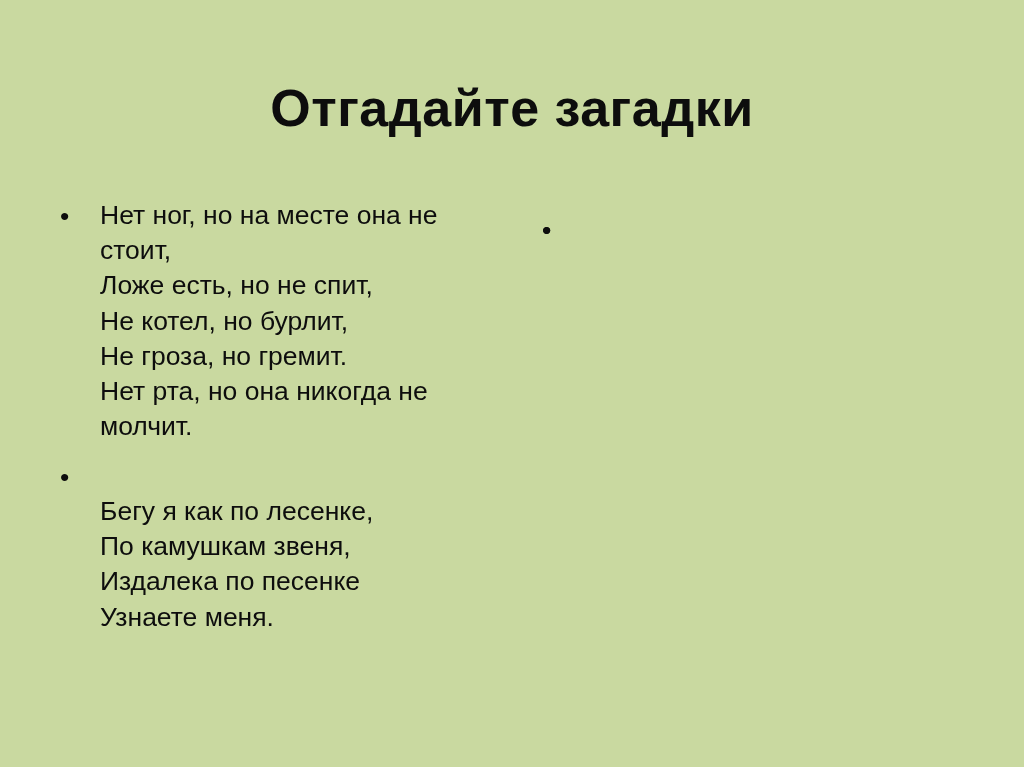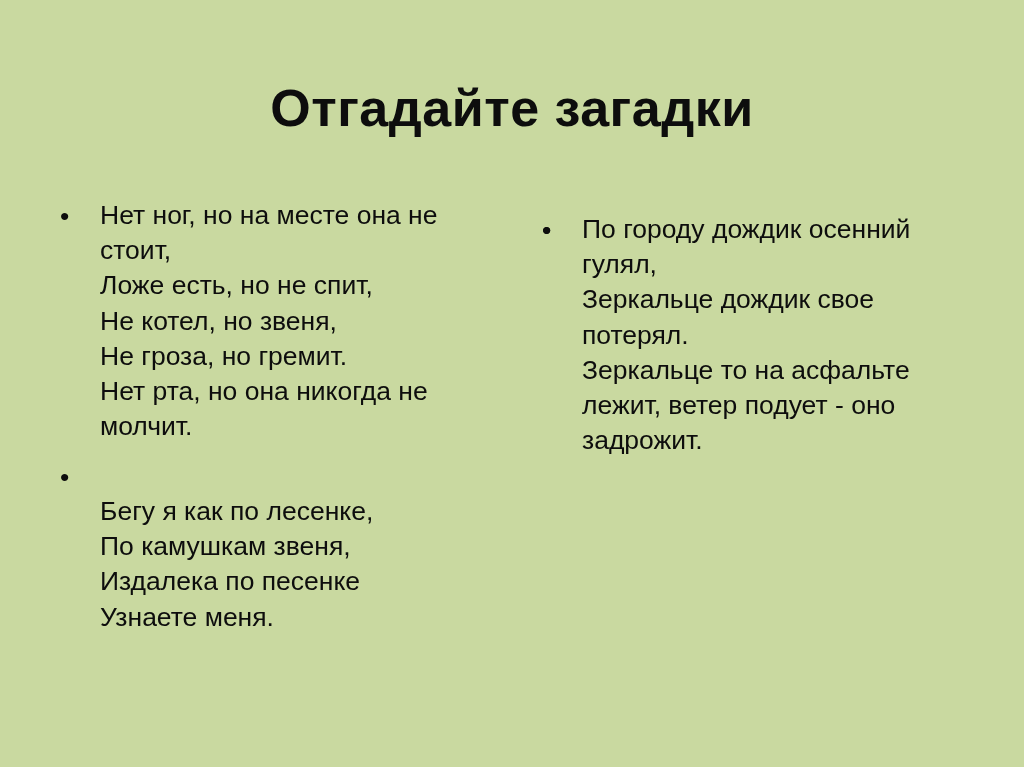--- a/index.html
+++ b/index.html
@@ -84,21 +84,21 @@
   <div class="slide-title">Отгадайте загадки</div>
 
   <div class="columns">
 
     <div class="column column-left">
       <ul class="riddle-list">
         <li>
           <span class="bullet">•</span>
           <span class="riddle-text">Нет ног, но на месте она не стоит,
 Ложе есть, но не спит,
-Не котел, но звеня,
+Не котел, но бурлит,
 Не гроза, но гремит.
 Нет рта, но она никогда не молчит.</span>
         </li>
         <li>
           <span class="bullet">•</span>
           <span class="riddle-text">
 Бегу я как по лесенке,
 По камушкам звеня,
 Издалека по песенке
 Узнаете меня.</span>
@@ -106,21 +106,18 @@
       </ul>
     </div>
 
     <div class="column column-right">
       <ul class="riddle-list">
         <li>
           <span class="bullet">•</span>
         </li>
         <li>
           <span class="bullet">•</span>
-          <span class="riddle-text">По городу дождик осенний гулял,
-Зеркальце дождик свое потерял.
-Зеркальце то на асфальте лежит, ветер подует - оно задрожит.</span>
         </li>
       </ul>
     </div>
 
   </div>
 </div>
 
 </body></html>

